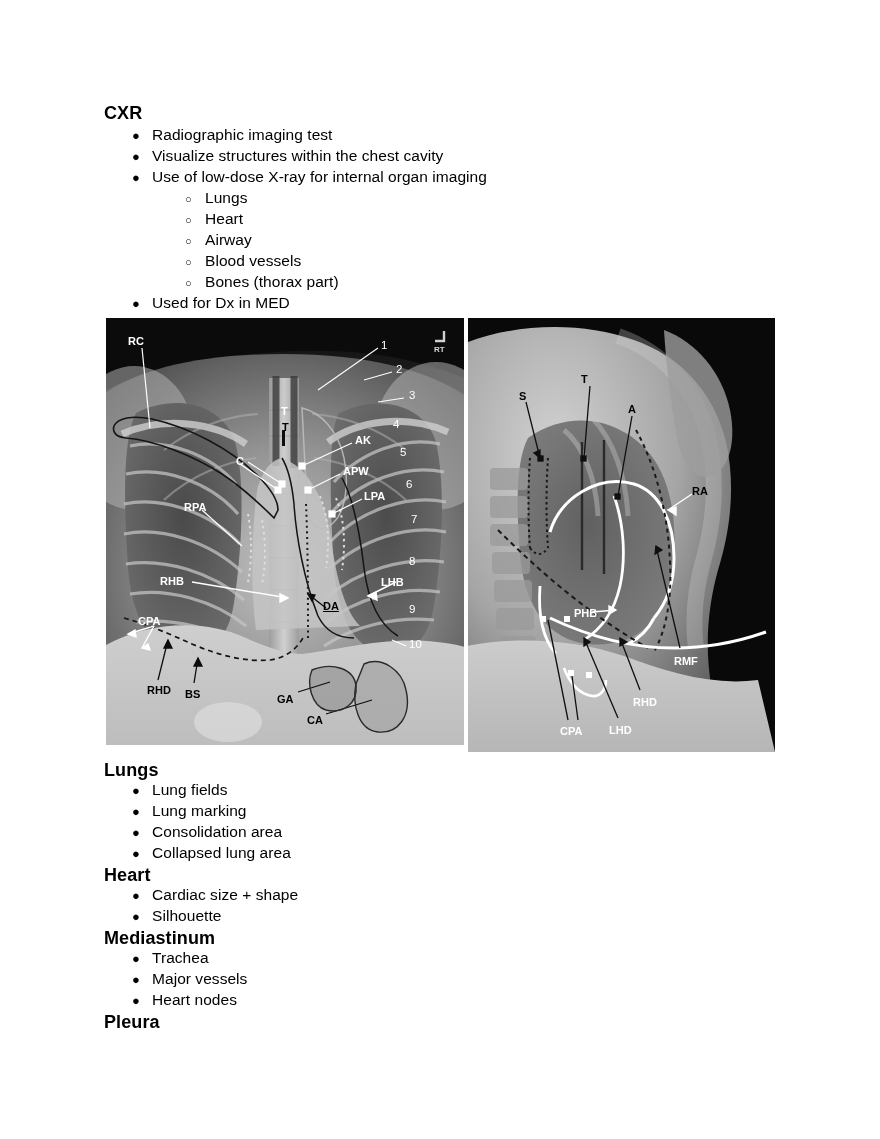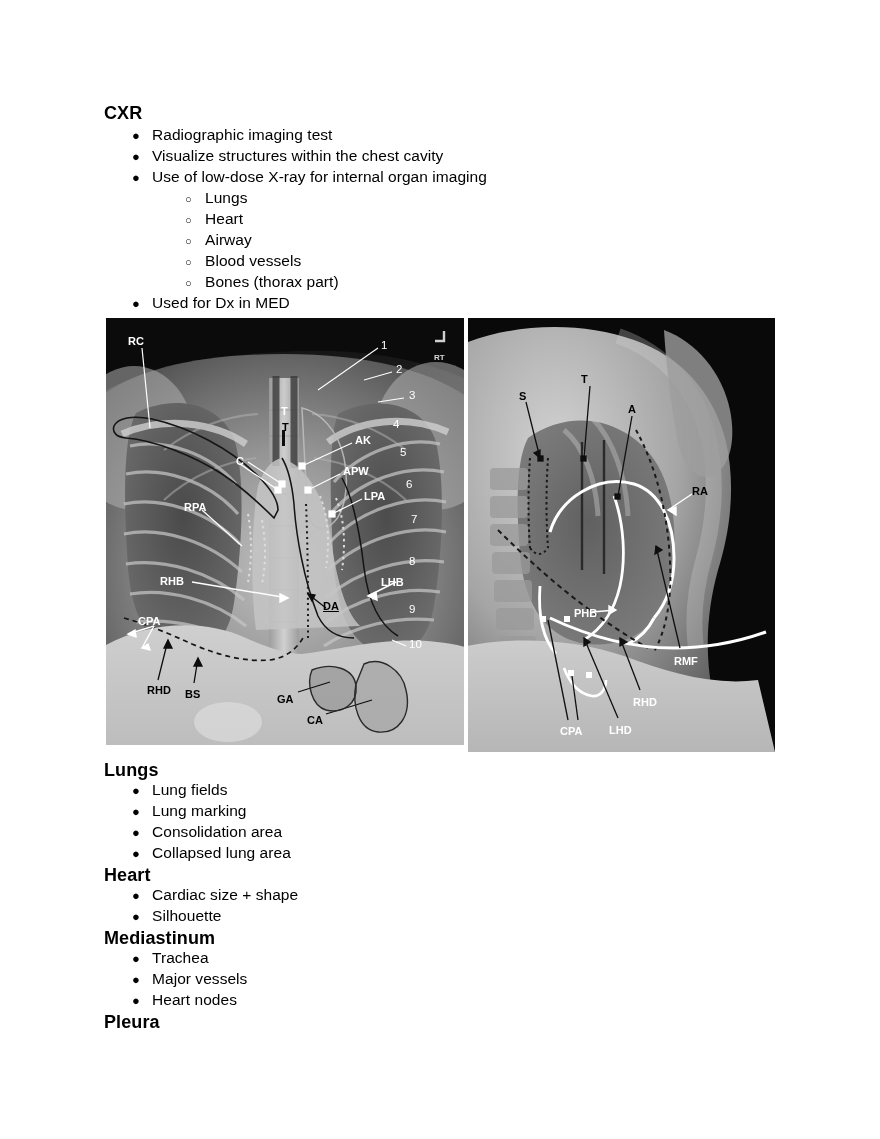--- a/index.html
+++ b/index.html
@@ -362,21 +362,21 @@
       <span class="num" style="left:294px;top:129px;">5</span>
       <span class="num" style="left:300px;top:161px;">6</span>
       <span class="num" style="left:305px;top:196px;">7</span>
       <span class="num" style="left:303px;top:238px;">8</span>
       <span class="num" style="left:303px;top:286px;">9</span>
       <span class="num" style="left:303px;top:321px;">10</span>
 
       <svg style="position:absolute;left:326px;top:12px;width:18px;height:16px;" aria-hidden="true">
         <path d="M12,1 L12,11 L3,11" stroke="#d0d0d0" stroke-width="2.4" fill="none"></path>
       </svg>
-      <span class="marker-rt" style="left:328px;top:36px;">RT</span>
+      <span class="marker-rt" style="left:328px;top:28px;">RT</span>
     </div>
 
     <div class="xray xray-lat">
       <svg viewBox="0 0 307 434" preserveAspectRatio="none" aria-hidden="true">
         <defs>
           <radialGradient id="latSoft" cx="35%" cy="30%" r="80%">
             <stop offset="0%" stop-color="#d2d2d2"></stop>
             <stop offset="55%" stop-color="#a5a5a5"></stop>
             <stop offset="100%" stop-color="#5c5c5c"></stop>
           </radialGradient>

